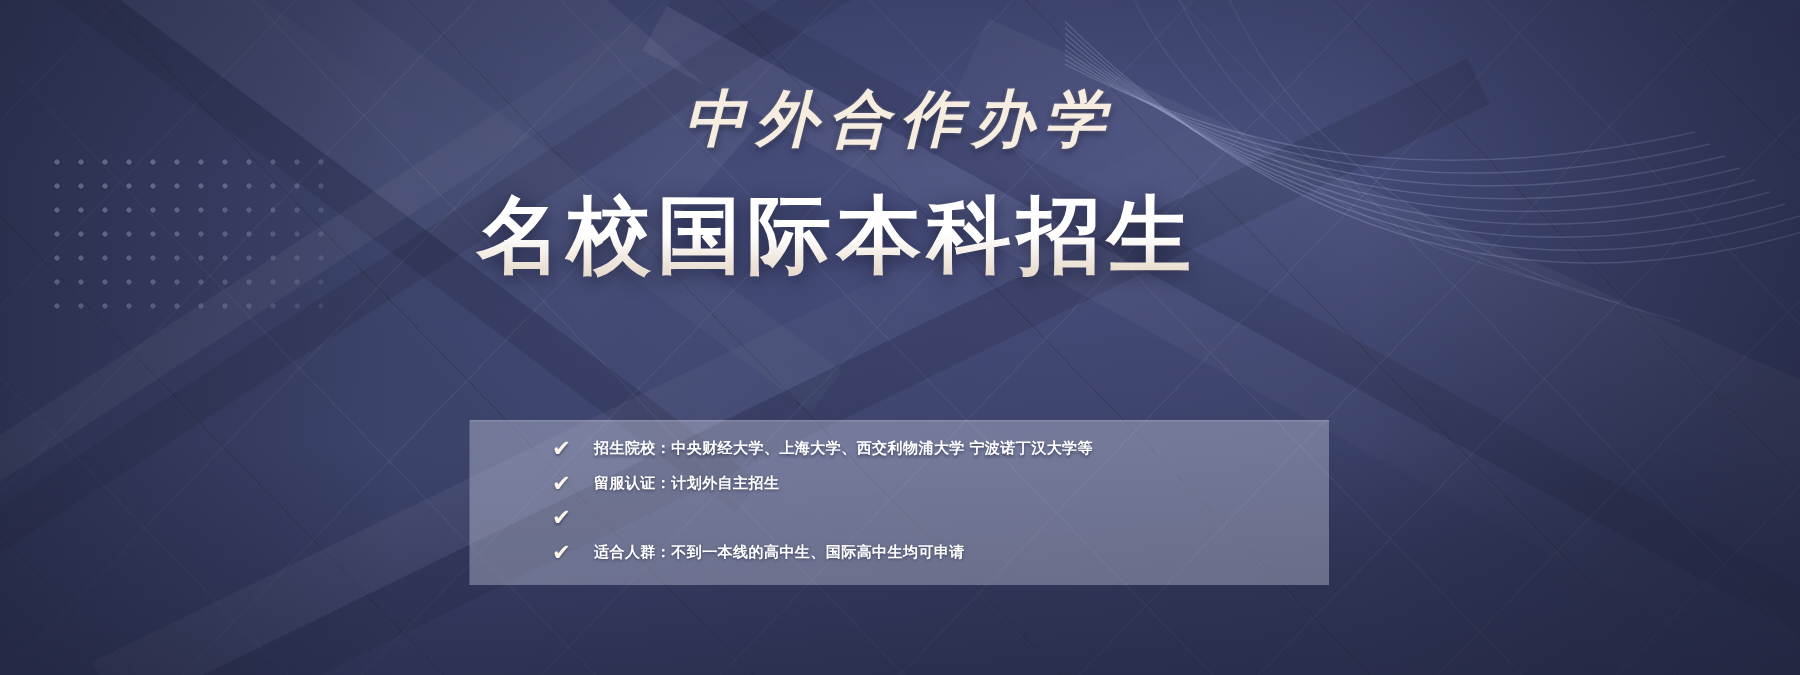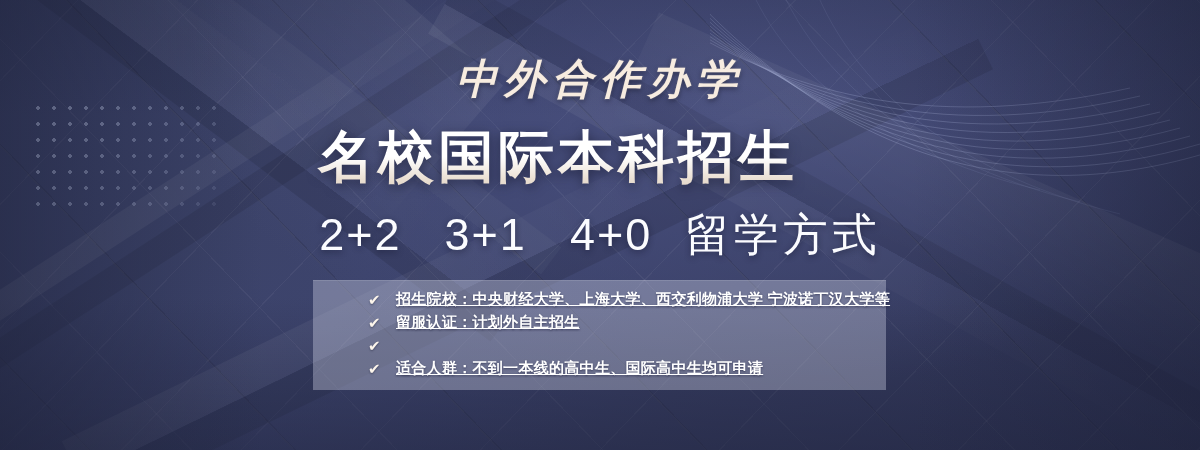--- a/index.html
+++ b/index.html
@@ -206,27 +206,26 @@
     width: 28px;
     flex: 0 0 28px;
     color: #fdf6ec;
     font-size: 15px;
     line-height: 1;
     font-weight: 700;
     text-shadow: 0 1px 2px rgba(20,22,44,0.45);
   }
 
   .info-text {
-    font-size: 15px;
+    font-size: 10px;
     font-weight: 700;
     color: #ffffff;
     letter-spacing: .3px;
     white-space: nowrap;
     text-shadow: 0 1px 2px rgba(28,30,58,0.55);
-    text-decoration: underline;
   }
 </style>
 </head>
 <body>
 
 <div class="banner">
 
   <div class="bg-base"></div>
   <div class="bg-lattice"></div>
 
@@ -262,28 +261,20 @@
 
   <div class="bg-dots"></div>
   <div class="bg-vignette"></div>
 
   <div class="content">
 
     <div class="headline-script">中外合作办学</div>
 
     <div class="headline-main">名校国际本科招生</div>
 
-    <div class="headline-modes">
-      <span>2+2</span>
-      <span class="mode-gap"></span>
-      <span>3+1</span>
-      <span class="mode-gap"></span>
-      <span>4+0</span>
-      <span class="mode-word">留学方式</span>
-    </div>
 
     <div class="info-panel">
       <div class="info-list">
 
         <div class="info-row">
           <span class="check-icon">✔</span>
           <span class="info-text">招生院校：中央财经大学、上海大学、西交利物浦大学  宁波诺丁汉大学等</span>
         </div>
 
         <div class="info-row">

